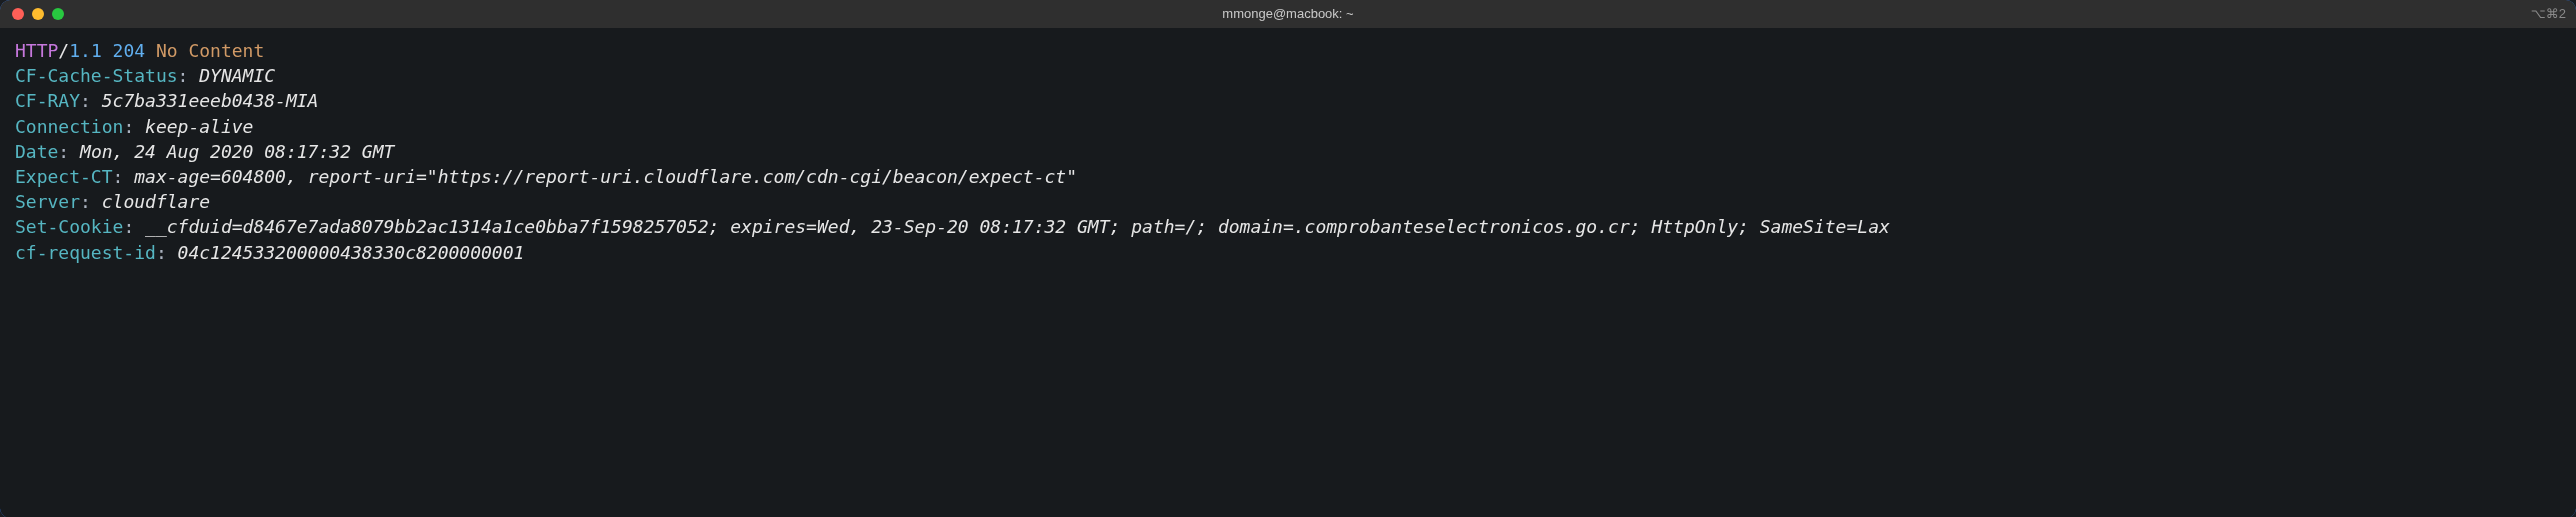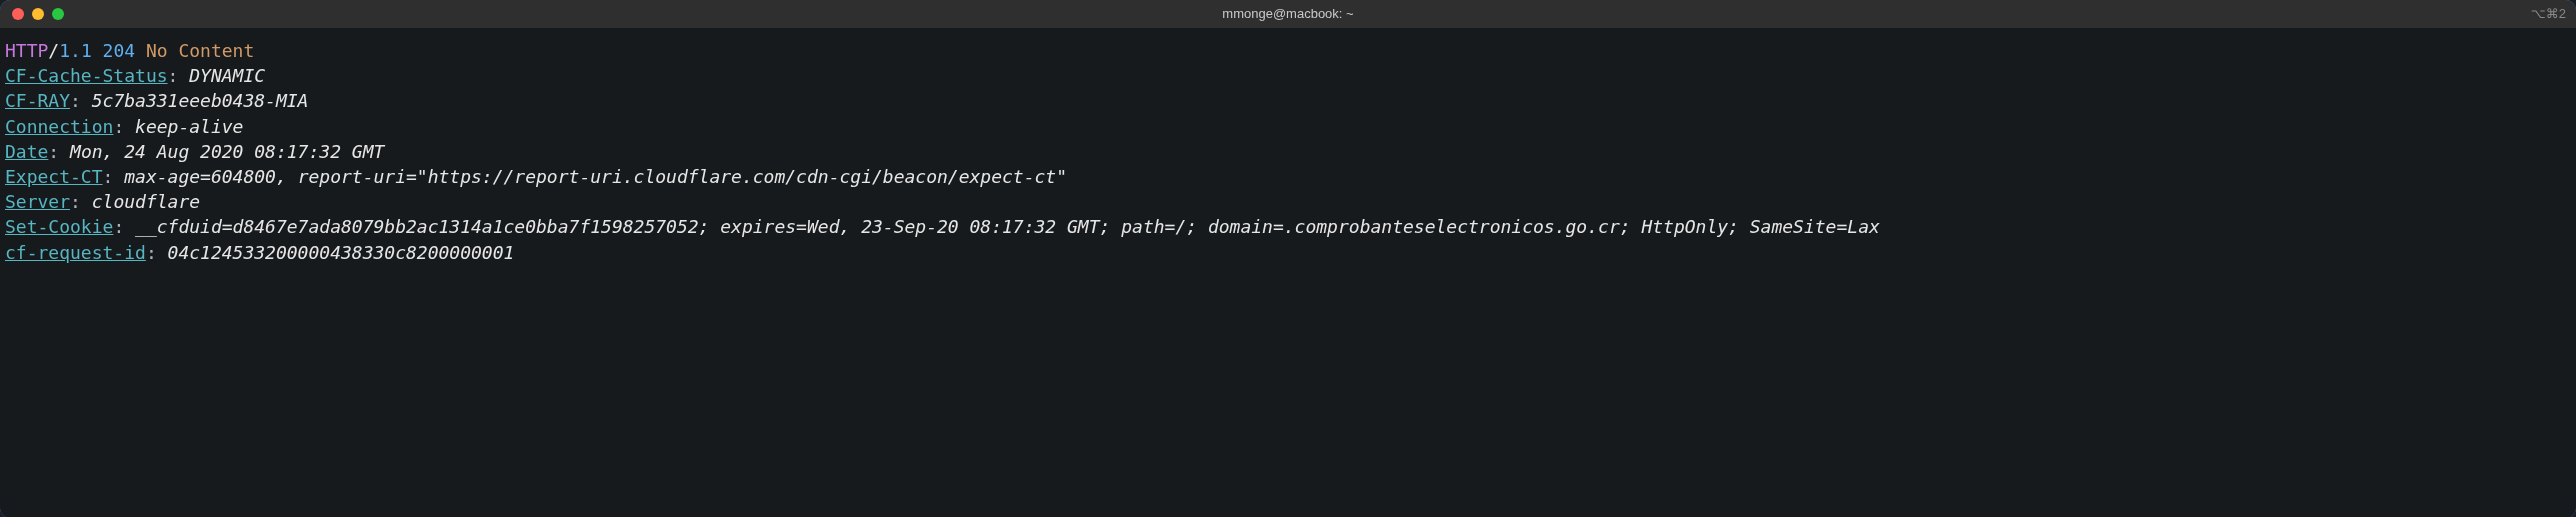--- a/index.html
+++ b/index.html
@@ -53,32 +53,32 @@
   }
   .title-right {
     position: absolute;
     right: 10px;
     font-family: -apple-system, BlinkMacSystemFont, "Helvetica Neue", sans-serif;
     font-size: 13px;
     color: #8a8a8a;
   }
   .terminal {
     flex: 1;
-    padding: 10px 5px;
+    padding: 10px 15px;
     background: #171a1d;
     white-space: pre-wrap;
     word-break: break-all;
     overflow: hidden;
   }
   .proto { color: #c678dd; }
   .slash { color: #e6e6e6; }
   .ver   { color: #61afef; }
   .code  { color: #61afef; }
   .reason{ color: #d19a66; }
-  .hname { color: #56b6c2; text-decoration: underline; }
+  .hname { color: #56b6c2; }
   .colon { color: #abb2bf; }
   .hval  { color: #e6e6e6; font-style: italic; }
 </style>
 </head>
 <body>
 
 <div class="window">
   <div class="titlebar">
     <div class="traffic-lights">
       <div class="light red"></div>

